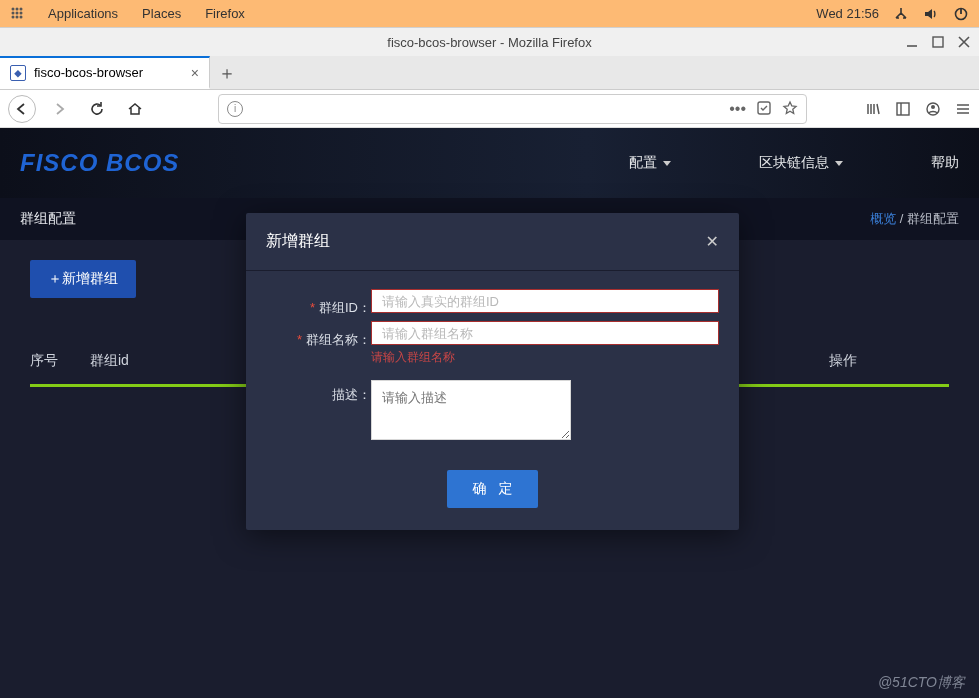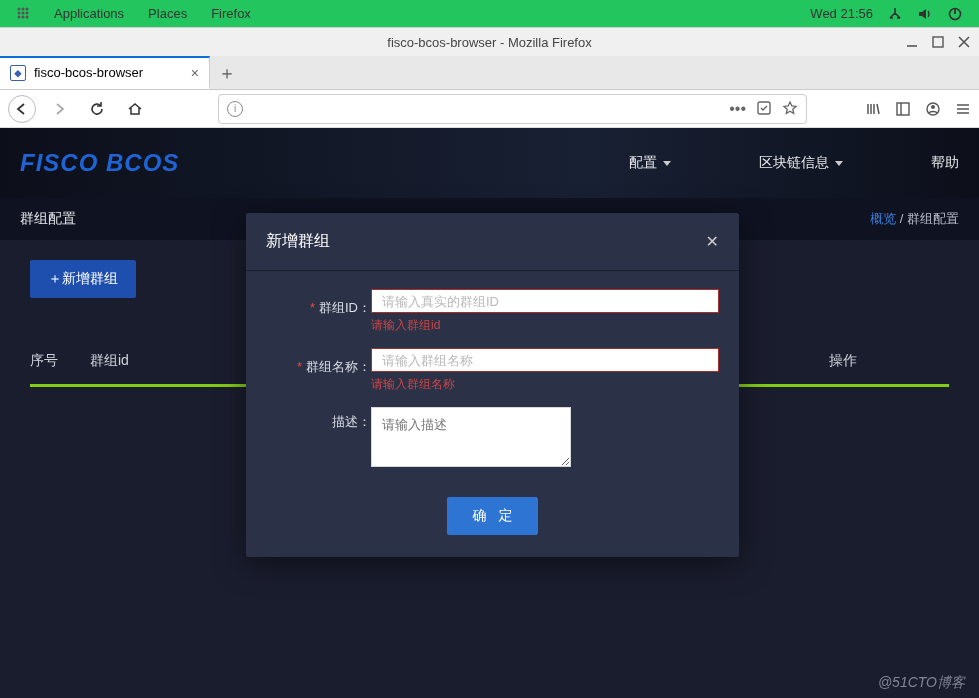--- a/index.html
+++ b/index.html
@@ -1,19 +1,19 @@
 <!DOCTYPE html>
 <html><head>
 <meta charset="utf-8">
 <style>
 * { margin: 0; padding: 0; box-sizing: border-box; font-family: sans-serif; }
 body { width: 979px; height: 698px; background: #ececec; overflow: hidden; position: relative; }
 
 
-.gnome-bar { background: #22c55e; height: 28px; display: flex; align-items: center; padding: 0 16px; font-size: 13px; color: #333; border-bottom: 1px solid #d0d0d0; }
+.gnome-bar { background: #fdba74; height: 28px; display: flex; align-items: center; padding: 0 10px; font-size: 13px; color: #333; border-bottom: 1px solid #d0d0d0; }
 .gnome-bar .left { display: flex; gap: 24px; }
 .gnome-bar .right { margin-left: auto; display: flex; gap: 14px; align-items: center; }
 .gnome-bar .ico { display: inline-flex; width: 16px; height: 16px; }
 
 
 .ff-titlebar { background: #f0f0f0; height: 28px; display: flex; align-items: center; justify-content: center; font-size: 13px; color: #444; position: relative; }
 .ff-winbtns { position: absolute; right: 8px; display: flex; gap: 12px; }
 .ff-winbtn { width: 14px; height: 14px; display: inline-flex; align-items: center; justify-content: center; }
 
 
@@ -254,21 +254,20 @@
   <div class="modal">
     <div class="modal-head">
       <span class="modal-title">新增群组</span>
       <span class="modal-close">✕</span>
     </div>
     <div class="modal-body">
       <div class="form-row">
         <div class="form-label"><span class="req">*</span><span>群组ID：</span></div>
         <div class="form-ctrl">
           <input class="inp" placeholder="请输入真实的群组ID" style="">
-          <span class="err">请输入群组id</span>
         </div>
       </div>
       <div class="form-row">
         <div class="form-label"><span class="req">*</span><span>群组名称：</span></div>
         <div class="form-ctrl">
           <input class="inp" placeholder="请输入群组名称" style="">
           <span class="err">请输入群组名称</span>
         </div>
       </div>
       <div class="form-row desc-row">

